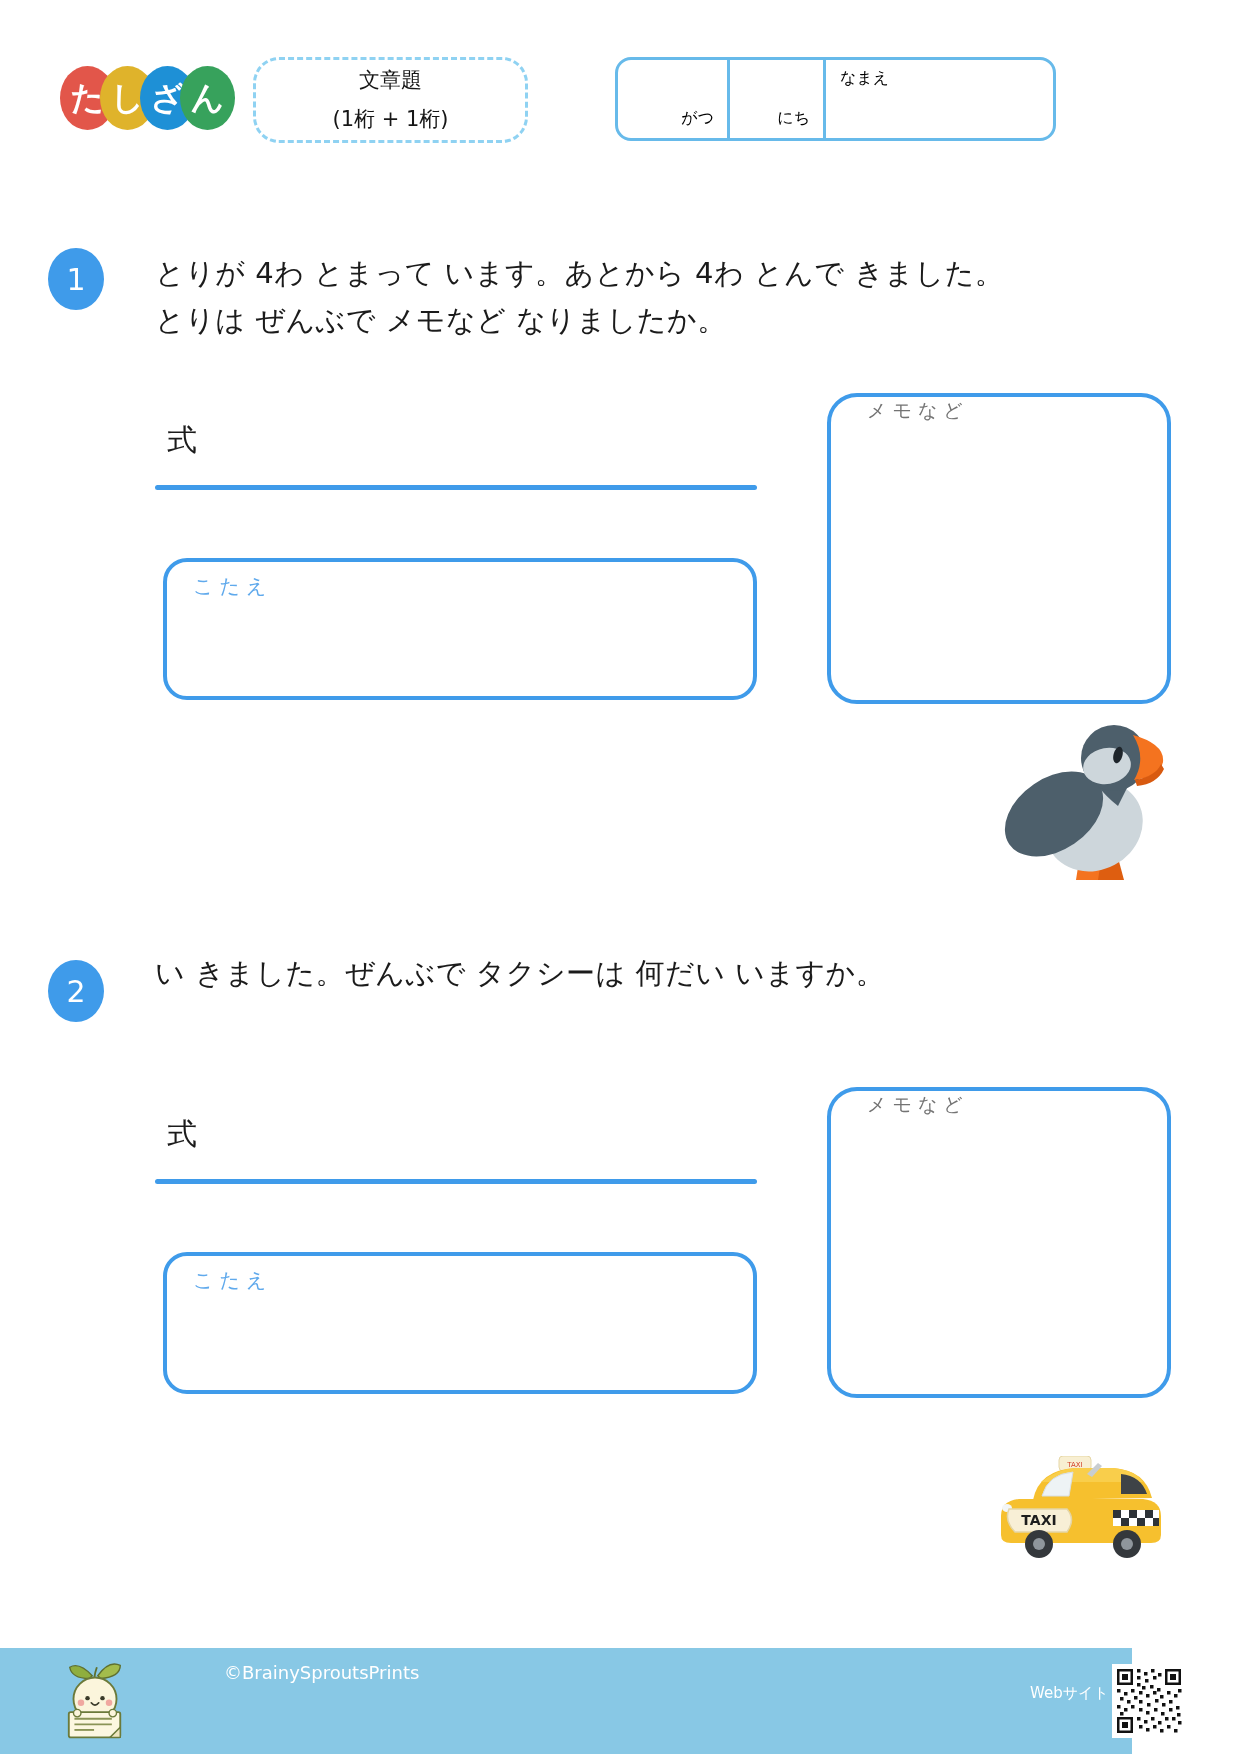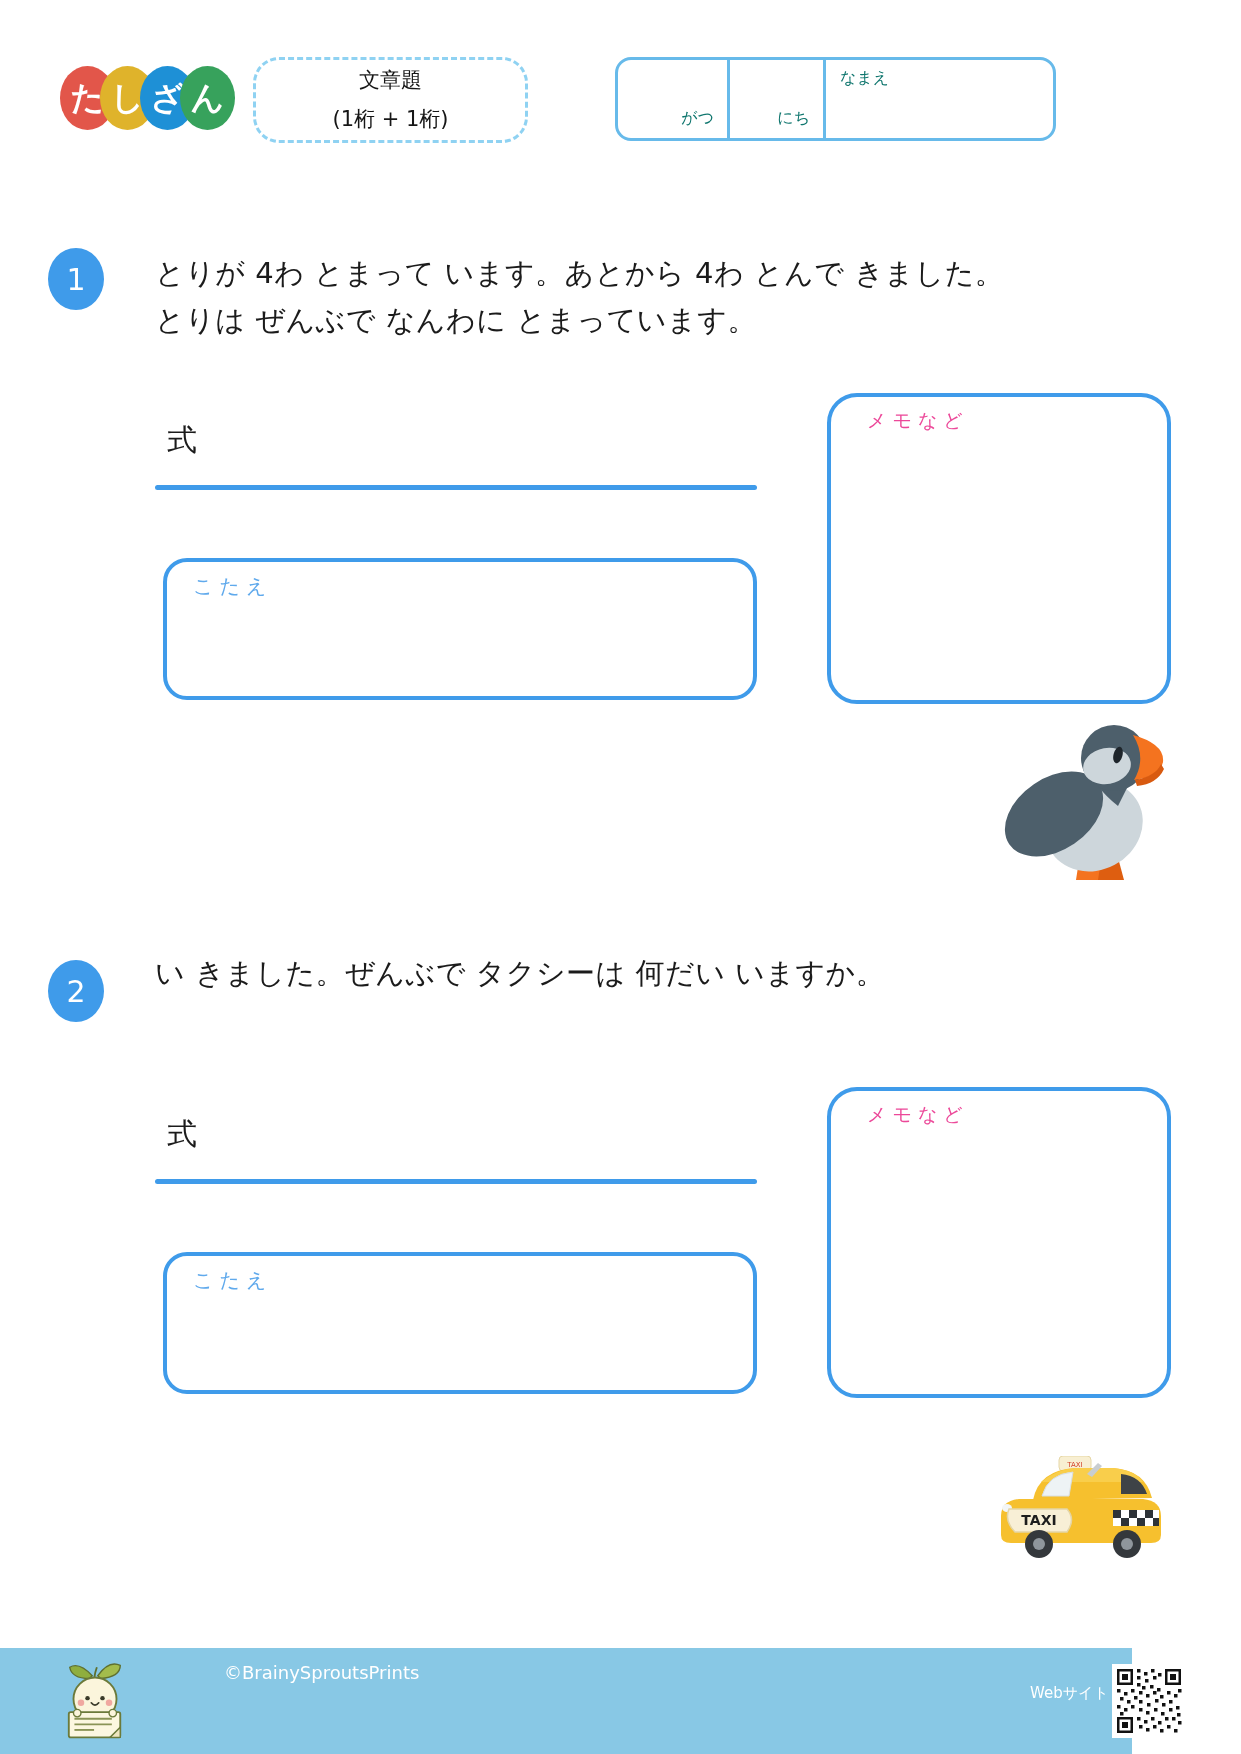--- a/index.html
+++ b/index.html
@@ -15,39 +15,39 @@
   .lc-yellow { background:#DFB32B; }
   .lc-blue   { background:#1E90D6; }
   .lc-green  { background:#37A25C; }
 
   .title-box { position:absolute; left:253px; top:57px; width:275px; height:86px;
     border:3px dashed #8FD2F2; border-radius:26px; display:flex; flex-direction:column;
     align-items:center; justify-content:center; font-size:21px; color:#161616; line-height:1.5;gap:8px; }
 
   .date-table { position:absolute; left:615px; top:57px; width:441px; height:84px;
     border:3px solid #67BAEA; border-radius:16px; display:flex; overflow:hidden; background:#fff; }
-  .dt-cell { font-size:16px; color:#0f766e; }
+  .dt-cell { font-size:16px; color:#000000; }
   .dt-month, .dt-day { width:112px; border-right:3px solid #67BAEA; display:flex;
     align-items:flex-end; justify-content:flex-end; padding:0 13px 9px 18px; }
   .dt-day { width:96px; }
   .dt-name { flex:1; padding:8px 0 0 14px; }
 
   
   .pnum { position:absolute; left:48px; width:56px; height:62px; border-radius:50%;
     background:#3F9BEA; color:#fff; font-size:30px; display:flex; align-items:center; justify-content:center; }
   .ptext { position:absolute; left:155px; font-size:29px; line-height:47px; color:#1b1b1b;
     white-space:nowrap; letter-spacing:0.5px; }
   .shiki { position:absolute; left:167px; font-size:30px; color:#1b1b1b; }
   .shiki-line { position:absolute; left:155px; width:602px; height:5px; background:#3F9BEA; border-radius:3px; }
   .answer-box { position:absolute; left:163px; width:594px; height:142px;
     border:4px solid #3F9BEA; border-radius:24px; background:#fff; }
   .answer-label { margin:11px 18px 0 26px; font-size:20px; color:#5FA9EC; letter-spacing:6px; }
   .memo-box { position:absolute; left:827px; width:344px; height:311px;
     border:4px solid #3F9BEA; border-radius:30px; background:#fff; }
-  .memo-label { margin:11px 0 0 36px; font-size:19px; color:#ec4899; letter-spacing:6px; }
+  .memo-label { margin:1px 0 0 36px; font-size:19px; color:#737373; letter-spacing:6px; }
 
   .illus { position:absolute; }
 
   
   .footer { position:absolute; left:0; top:1648px; width:1132px; height:106px; background:#88C8E5; }
   .f-copy { position:absolute; left:224px; top:14px; font-size:18px; color:#ffffff; }
   .f-dl   { position:absolute; left:146px; top:52px; font-size:18px; color:#ffffff; }
   .f-web  { position:absolute; left:1030px; top:36px; font-size:15px; color:#ffffff; }
   .mascot { position:absolute; left:66px; top:10px; }
   .f-qr   { position:absolute; left:1112px; top:16px; width:74px; height:74px; }
@@ -87,21 +87,21 @@
     <div class="dt-cell dt-name">
       <span>なまえ</span>
     </div>
   </div>
 
   <div class="pnum" style="top:248px;">
     <span>1</span>
   </div>
   <div class="ptext" style="top:250px;">
     <div>とりが 4わ とまって います。あとから 4わ とんで きました。</div>
-    <div>とりは ぜんぶで なんわに とまっています。</div>
+    <div>とりは ぜんぶで メモなど なりましたか。</div>
   </div>
 
   <div class="shiki" style="top:420px;">式</div>
   <div class="shiki-line" style="top:485px;"></div>
 
   <div class="answer-box" style="top:558px;">
     <div class="answer-label">こたえ</div>
   </div>
 
   <div class="memo-box" style="top:393px;">

